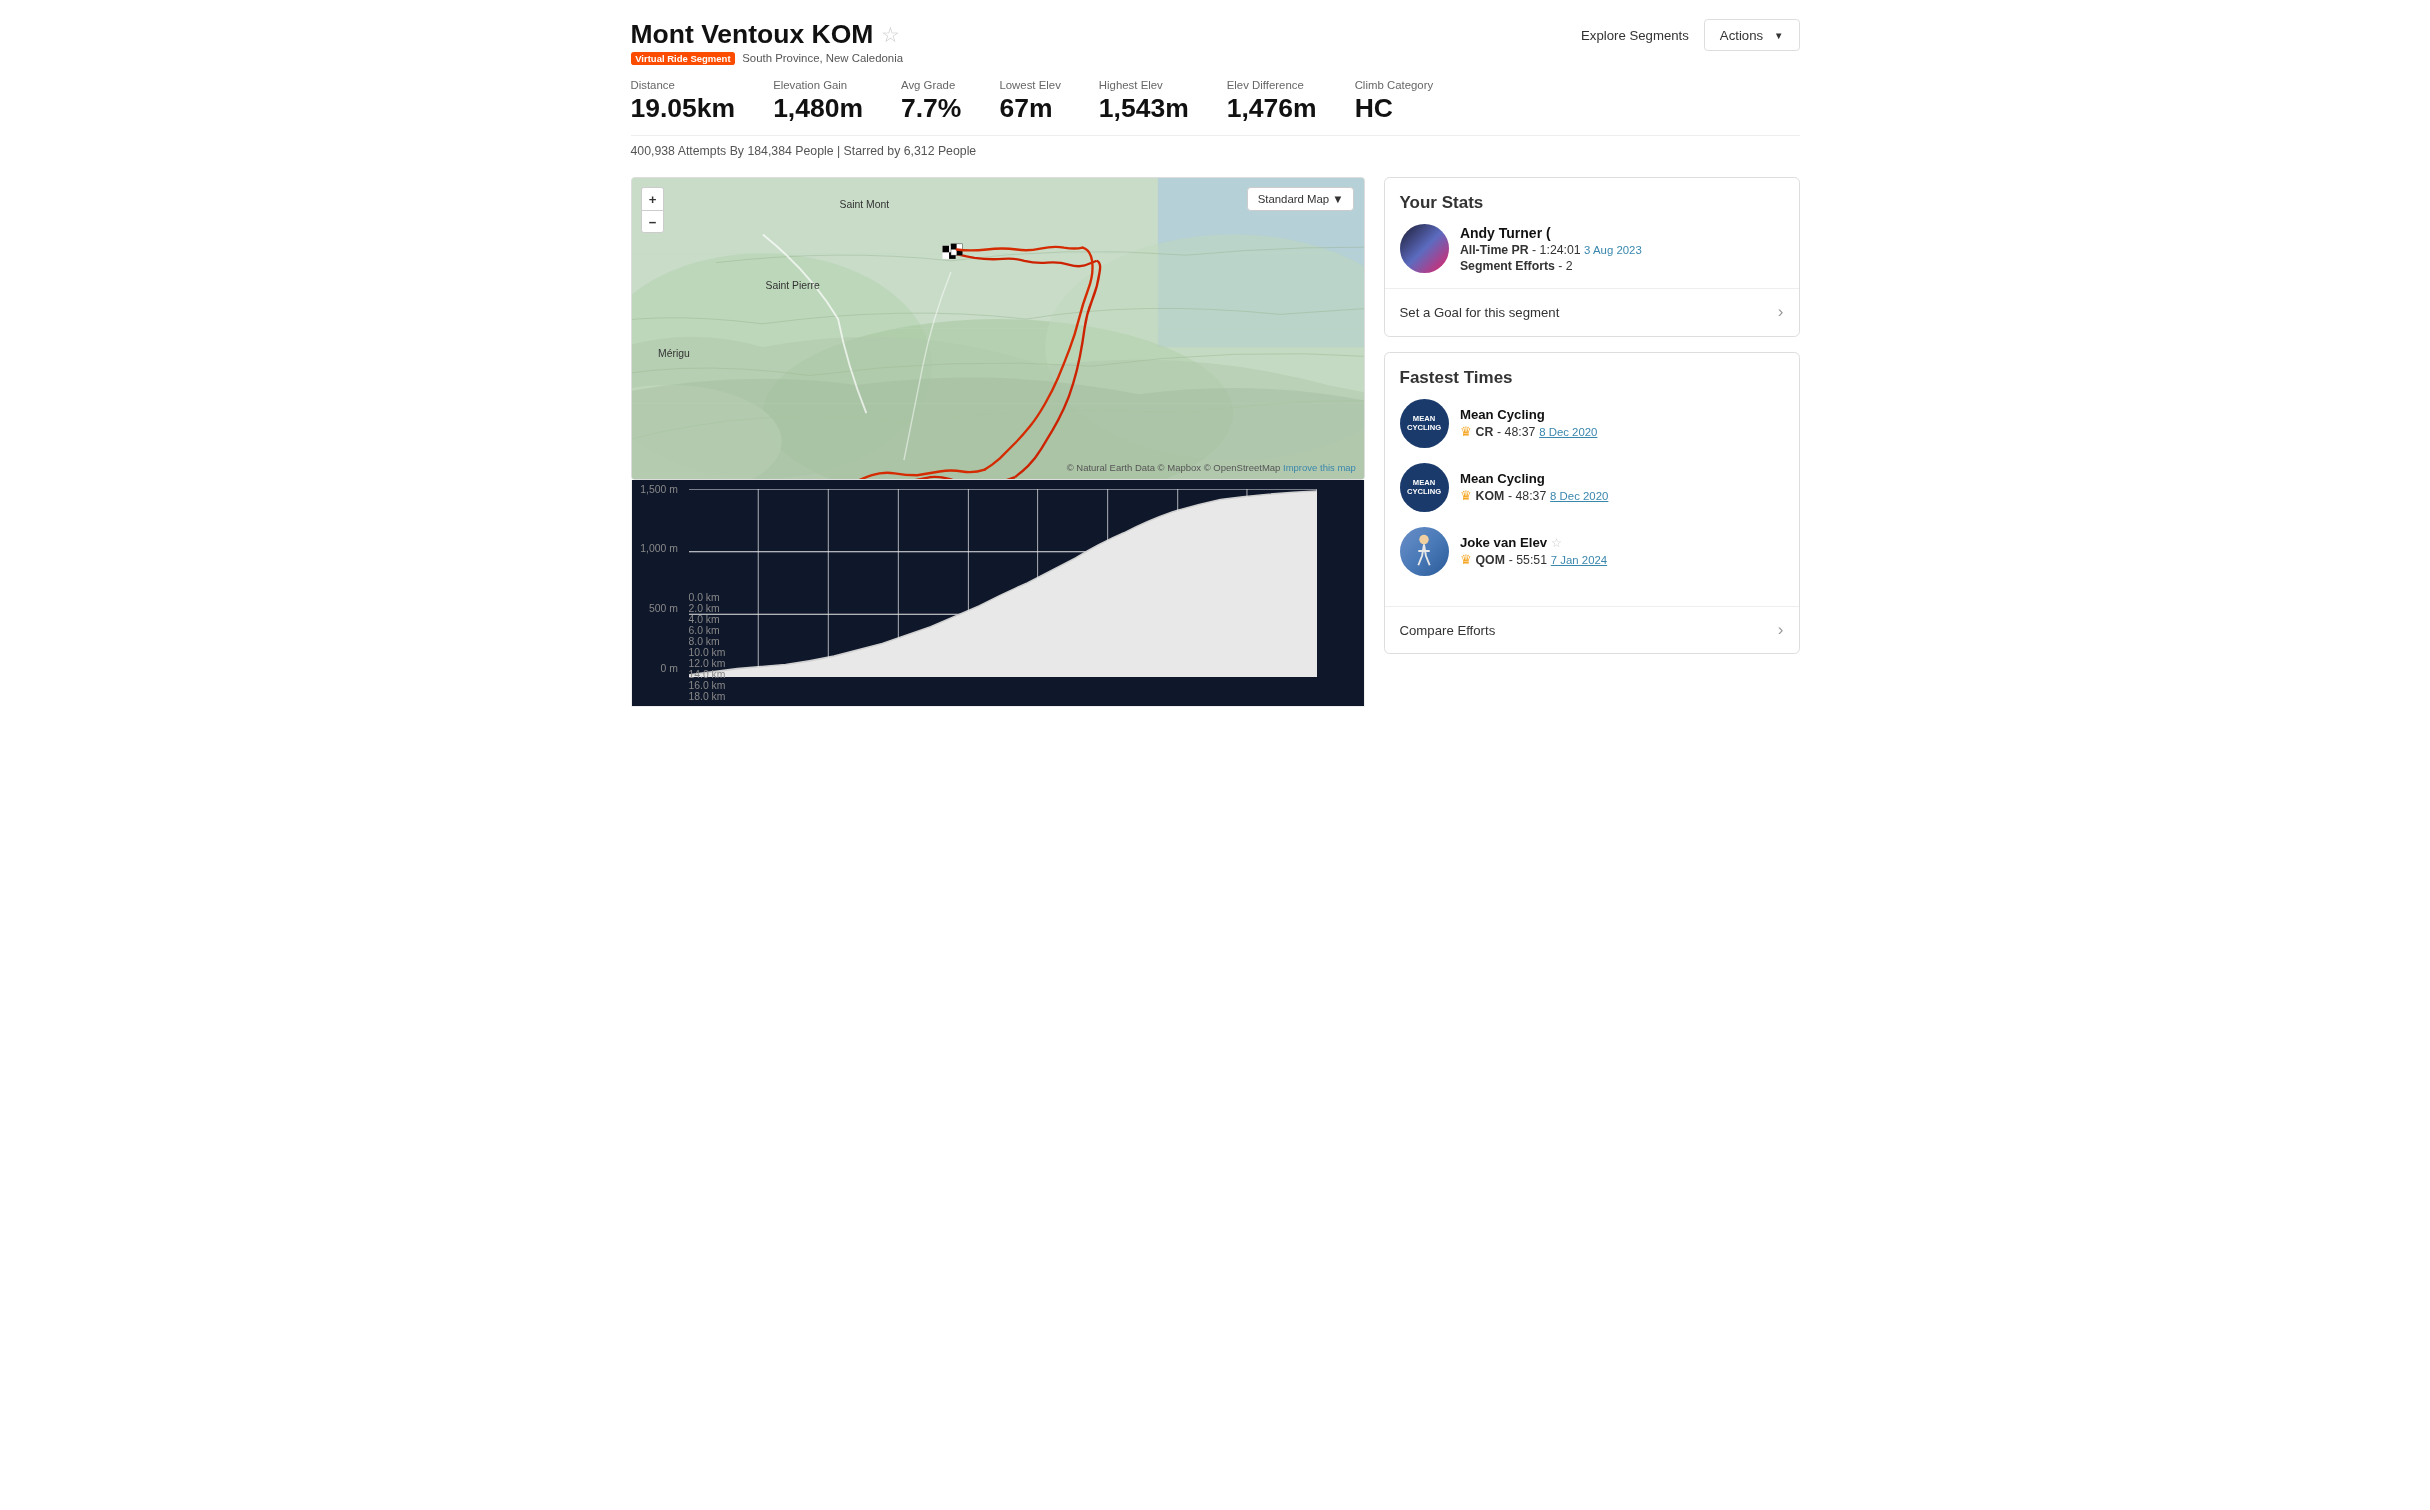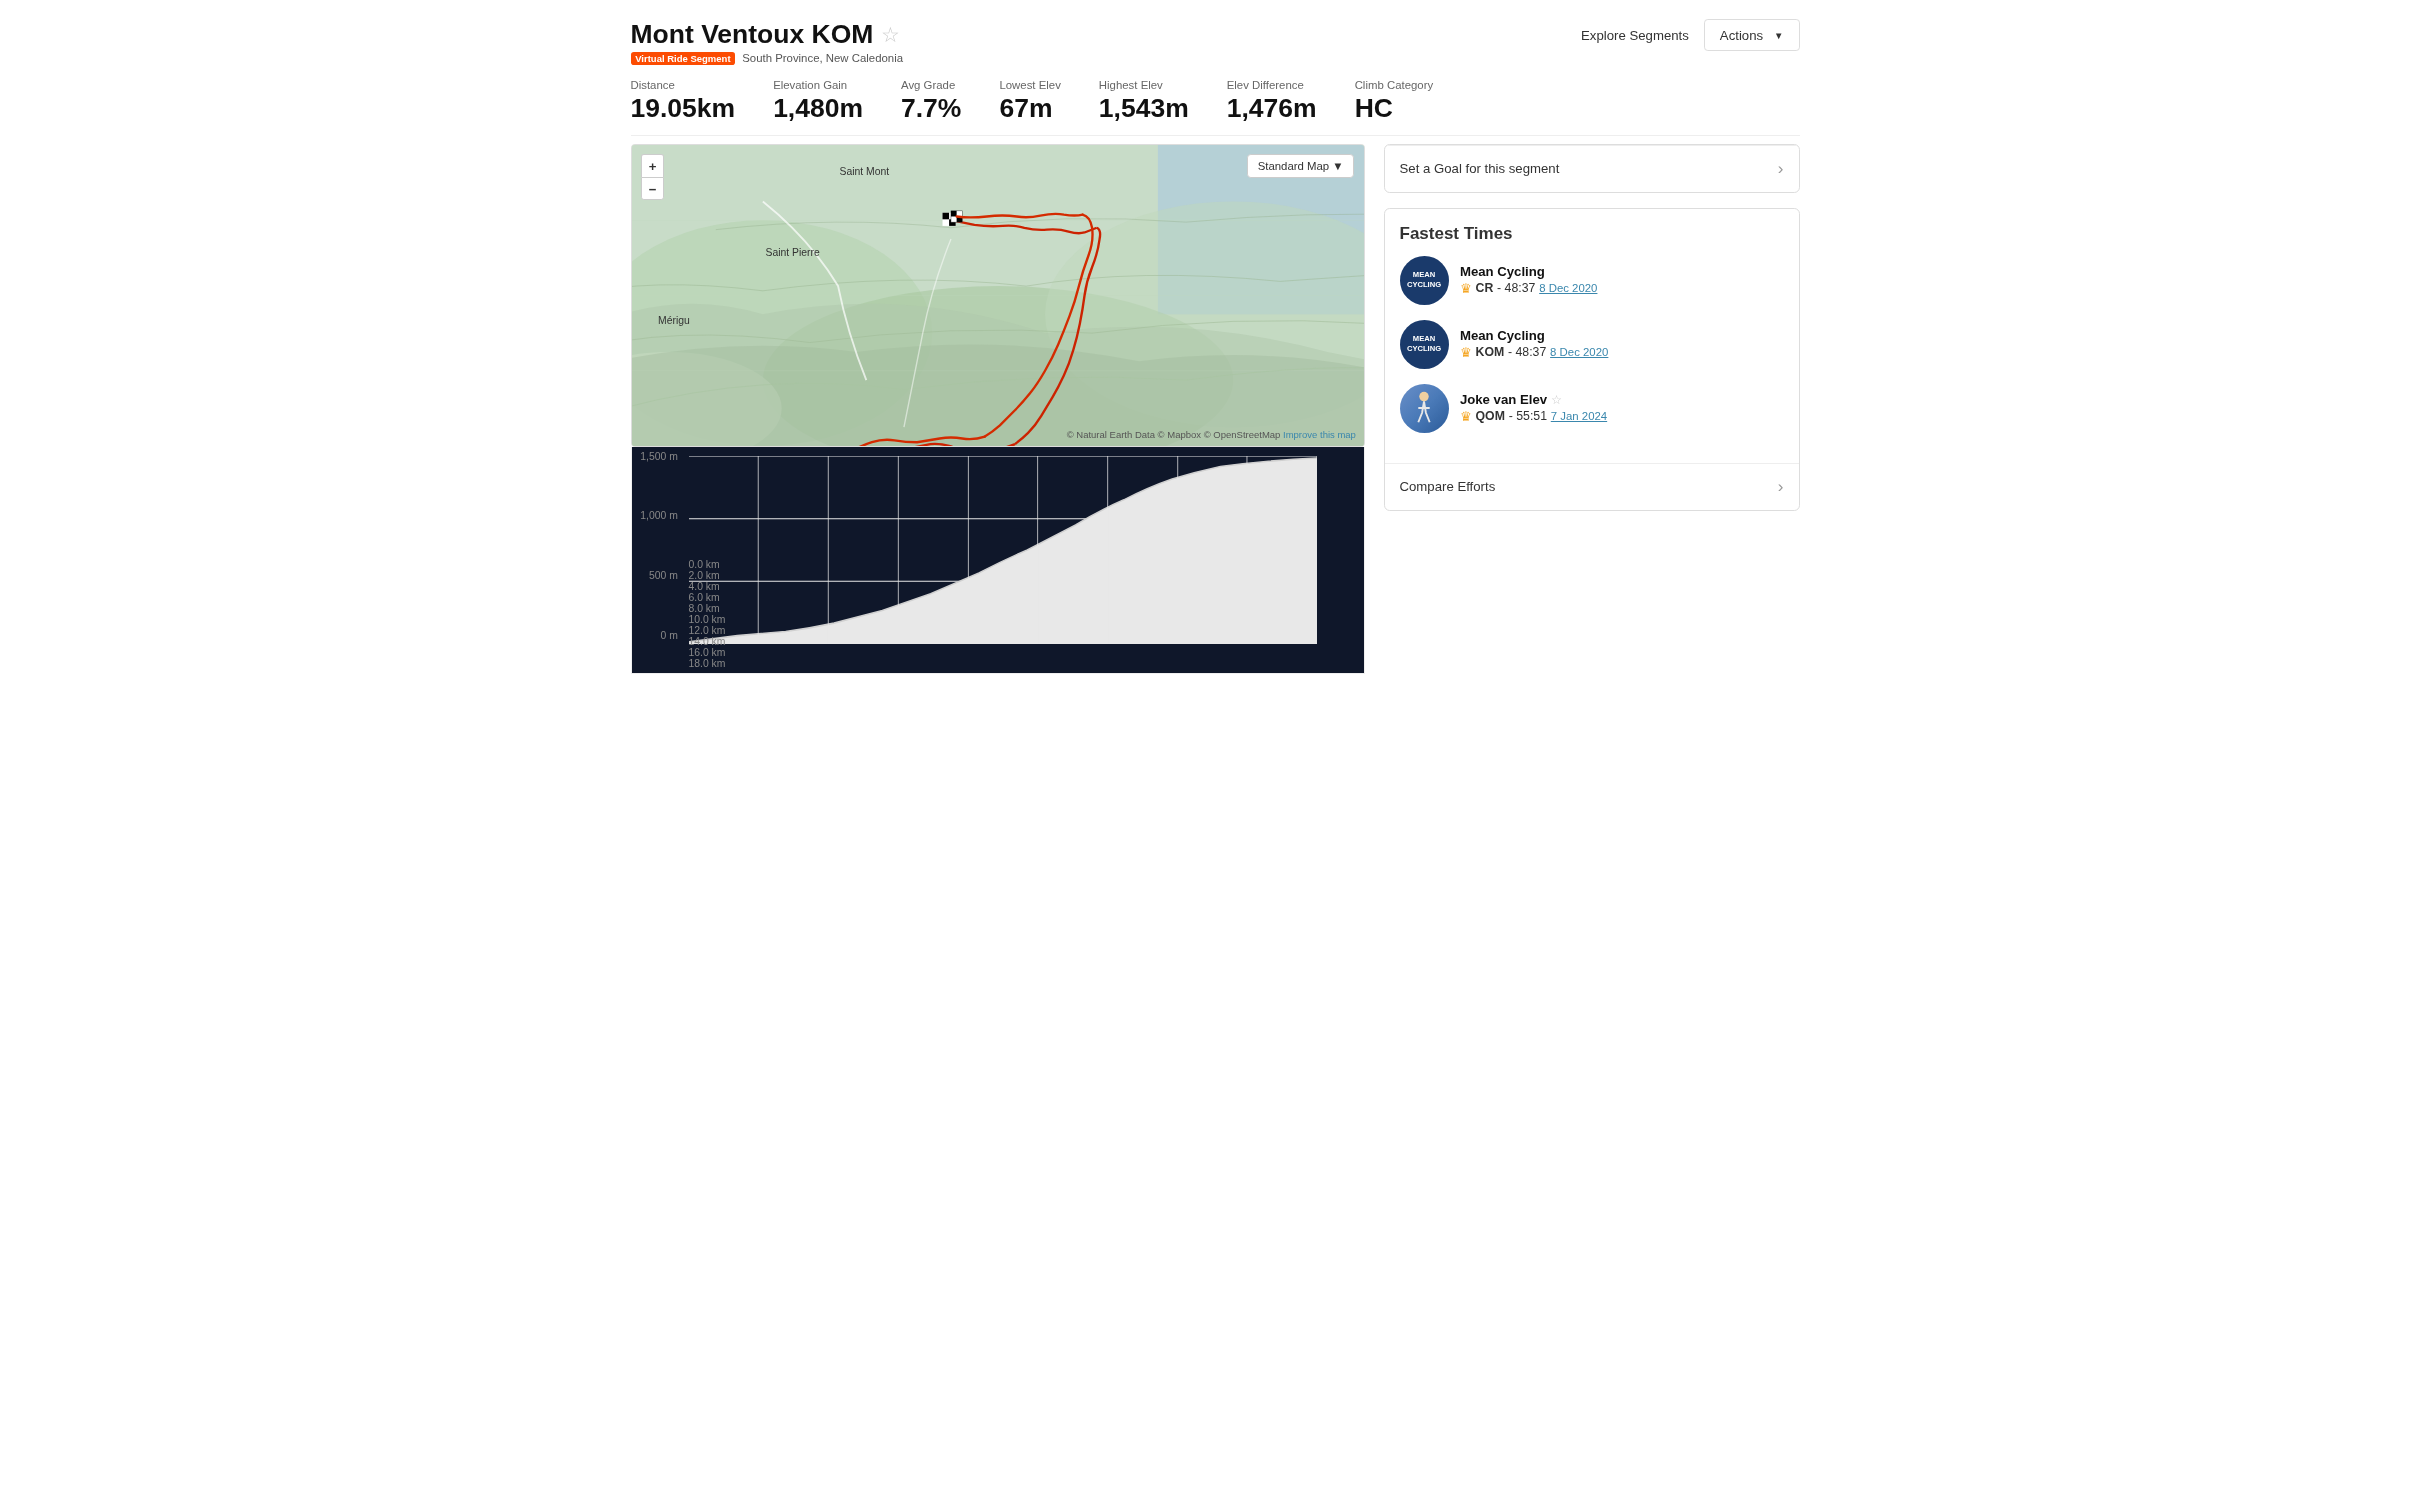--- a/index.html
+++ b/index.html
@@ -137,20 +137,21 @@
     <div class="stat-item">
       <div class="stat-label">Elev Difference</div>
       <div class="stat-value">1,476m</div>
     </div>
     <div class="stat-item">
       <div class="stat-label">Climb Category</div>
       <div class="stat-value">HC</div>
     </div>
   </div>
 
+  <div class="attempts-row">400,938 Attempts By 184,384 People | Starred by 6,312 People</div>
 
   <div class="main-content">
 
     <div class="left-col">
 
       <div class="map-container">
         
         <svg class="map-svg" viewBox="0 0 900 320" preserveAspectRatio="xMidYMid slice">
 
           <rect width="900" height="320" fill="#c8dcc8"></rect>
@@ -271,20 +272,40 @@
           <span class="elev-x-tick">14.0 km</span>
           <span class="elev-x-tick">16.0 km</span>
           <span class="elev-x-tick">18.0 km</span>
         </div>
       </div>
     </div>
 
     <div class="right-col">
 
       <div class="sidebar-card">
+        <div class="sidebar-section">
+          <div class="sidebar-title">Your Stats</div>
+          <div class="user-row">
+            <div class="avatar">
+              <div class="avatar-inner"></div>
+            </div>
+            <div class="user-info">
+              <div class="user-name">Andy Turner (</div>
+              <div class="user-pr">
+                <span class="pr-label">All-Time PR</span>
+                <span>- 1:24:01</span>
+                <a href="#" class="link-blue">3 Aug 2023</a>
+              </div>
+              <div class="user-efforts">
+                <span class="efforts-label">Segment Efforts</span>
+                <span>- 2</span>
+              </div>
+            </div>
+          </div>
+        </div>
         <hr class="divider">
         <div class="goal-row">
           <span class="goal-text">Set a Goal for this segment</span>
           <span class="chevron-right">›</span>
         </div>
       </div>
 
       <div class="sidebar-card">
         <div class="fastest-times-section">
           <div class="fastest-title">Fastest Times</div>

